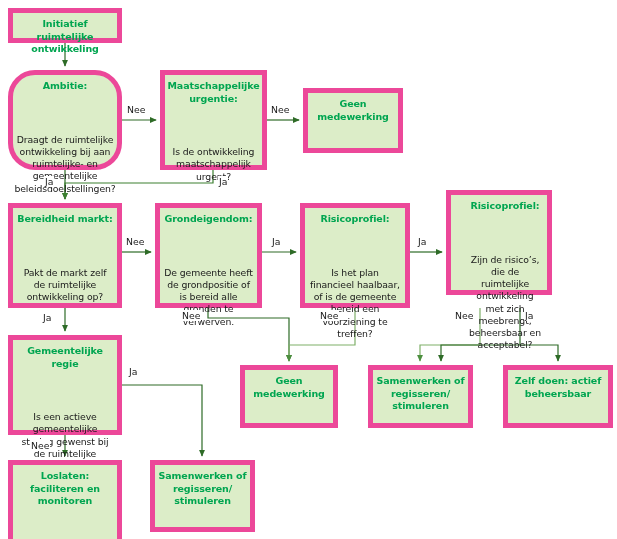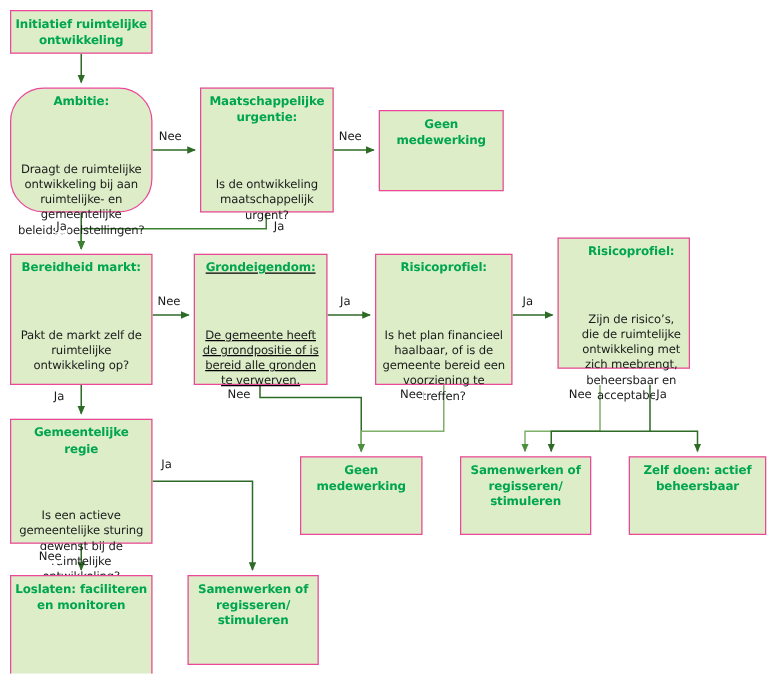--- a/index.html
+++ b/index.html
@@ -18,21 +18,21 @@
   #edges {
     position: absolute;
     left: 0; top: 0;
     width: 617px;
     height: 539px;
   }
   .node {
     position: absolute;
     box-sizing: border-box;
     background: #dcedc8;
-    border: 1px solid #ec4899;
+    border: 5px solid #ec4899;
     display: flex;
     flex-direction: column;
     align-items: center;
     padding-top: 5px;
     text-align: center;
     line-height: 1.32;
   }
   .node .title {
     color: #00a550;
     font-weight: bold;
@@ -110,21 +110,21 @@
         <div class="title">Maatschappelijke urgentie:</div>
         <div class="body">Is de ontwikkeling maatschappelijk urgent?</div>
       </div>
       <div class="node terminal" style="left: 303px; top: 88px; width: 100px; height: 65px;">
         <div class="title">Geen medewerking</div>
       </div>
       <div class="node" style="left: 8px; top: 203px; width: 114px; height: 105px;">
         <div class="title">Bereidheid markt:</div>
         <div class="body">Pakt de markt zelf de ruimtelijke ontwikkeling op?</div>
       </div>
-      <div class="node" style="left: 155px; top: 203px; width: 107px; height: 105px; text-decoration: underline;">
+      <div class="node" style="left: 155px; top: 203px; width: 107px; height: 105px;">
         <div class="title">Grondeigendom:</div>
         <div class="body">De gemeente heeft de grondpositie of is bereid alle gronden te verwerven.</div>
       </div>
       <div class="node" style="left: 300px; top: 203px; width: 110px; height: 105px;">
         <div class="title">Risicoprofiel:</div>
         <div class="body">Is het plan financieel haalbaar, of is de gemeente bereid een voorziening te treffen?</div>
       </div>
       <div class="node" style="left: 446px; top: 190px; width: 106px; height: 105px; padding-left: 12px;">
         <div class="title">Risicoprofiel:</div>
         <div class="body">Zijn de risico’s, die de ruimtelijke ontwikkeling met zich meebrengt, beheersbaar en acceptabel?</div>

